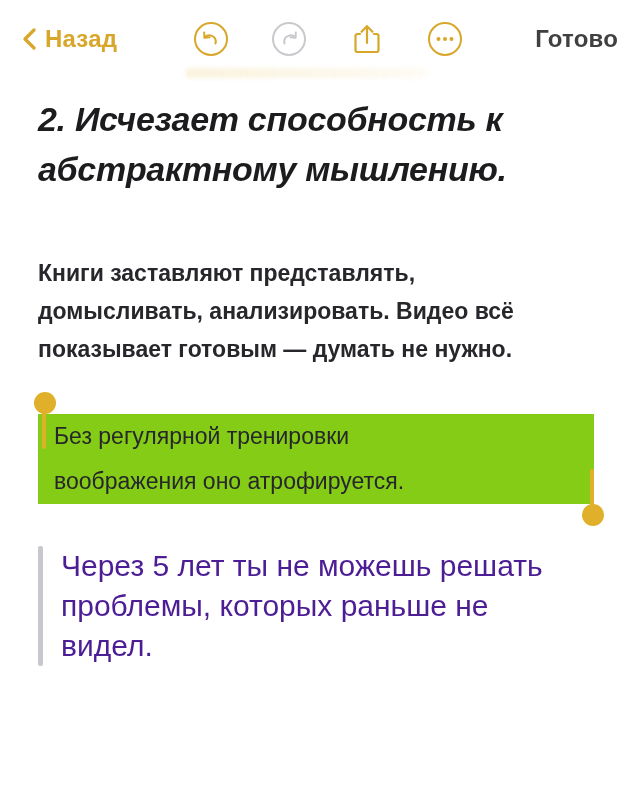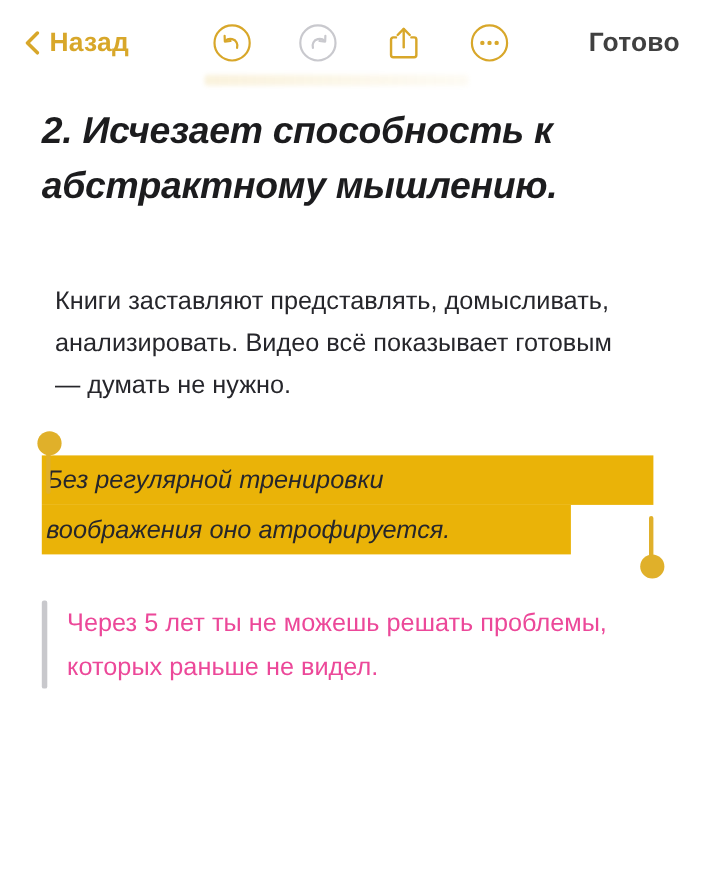--- a/index.html
+++ b/index.html
@@ -93,47 +93,47 @@
     font-style: italic;
     font-weight: bold;
     color: #1c1c1e;
     letter-spacing: -0.3px;
   }
 
   .para {
     font-size: 23px;
     line-height: 38px;
     color: #26262b;
-    margin: 12px;
+    margin: 0;
+    font-weight: bold;
   }
 
   .para-1 {
     margin-top: 60px;
     width: 520px;
   }
 
   
   .selection-block {
     position: relative;
     margin-top: 46px;
     width: 556px;
   }
 
   .sel-line {
     display: block;
-    background: #eab308;
+    background: #84cc16;
     font-size: 23px;
     line-height: 45px;
     color: #26262b;
-    padding-left: 4px;
+    padding-left: 16px;
     box-sizing: border-box;
-    font-style: italic;
   }
   .sel-line-1 { width: 556px; }
-  .sel-line-2 { width: 481px; }
+  .sel-line-2 { width: 556px; }
 
   .handle {
     position: absolute;
     width: 22px;
     height: 22px;
     border-radius: 50%;
     background: #e0b02a;
     cursor: pointer;
   }
   .handle-bar {
@@ -154,23 +154,23 @@
     width: 540px;
   }
   .quote-bar {
     flex: 0 0 auto;
     width: 5px;
     background: #c8c8cc;
     border-radius: 2px;
     margin-right: 18px;
   }
   .quote-text {
-    font-size: 23px;
+    font-size: 30px;
     line-height: 40px;
-    color: #ec4899;
+    color: #4c1d95;
   }
 
   
   .ghost-line {
     position: absolute;
     top: 68px;
     left: 186px;
     width: 240px;
     height: 10px;
     background: linear-gradient(90deg, rgba(224,176,42,0.16), rgba(224,176,42,0.05));

